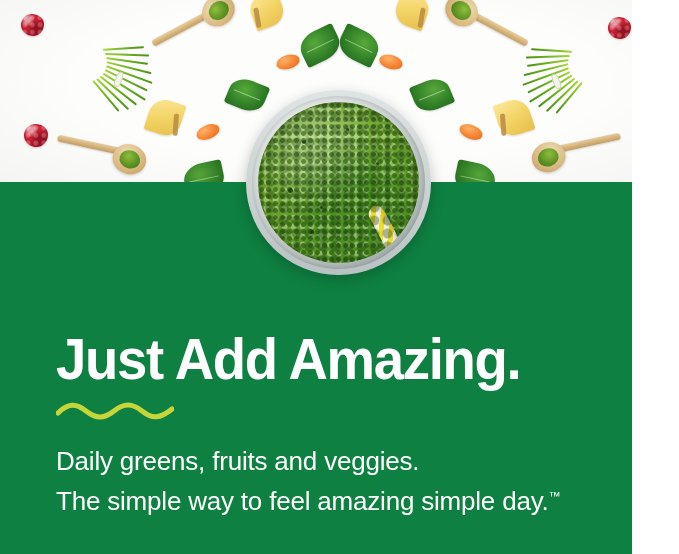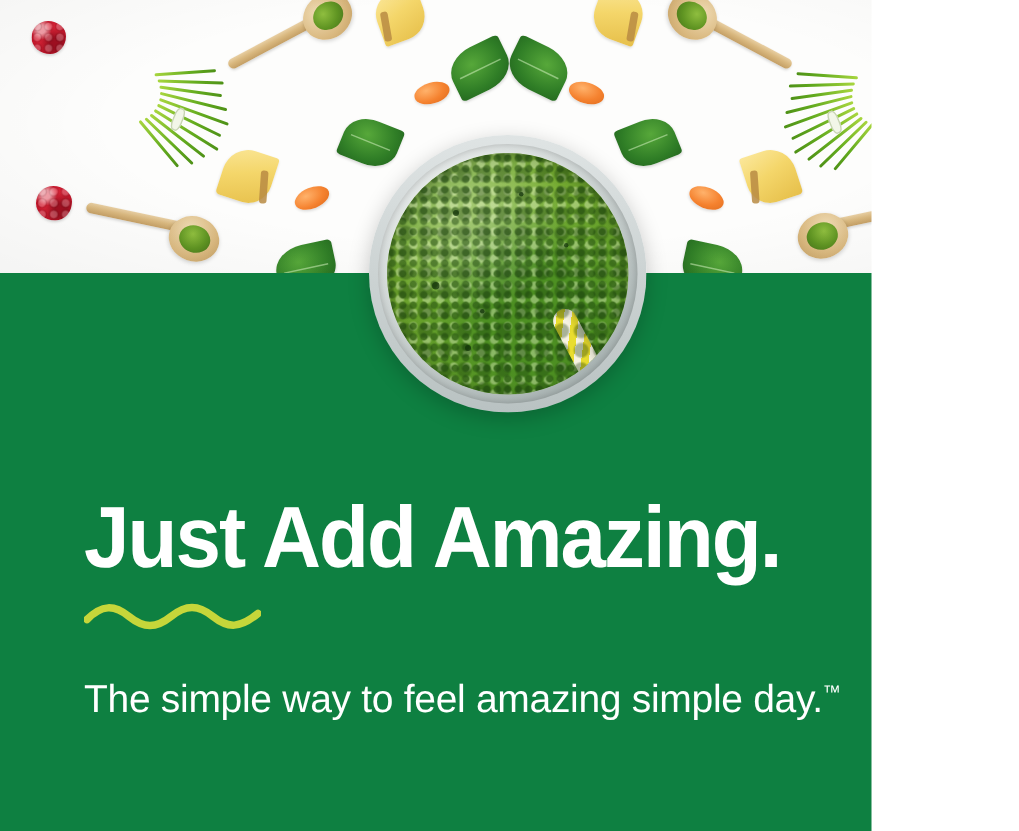--- a/index.html
+++ b/index.html
@@ -1,19 +1,19 @@
 <!DOCTYPE html>
 <html><head>
 <meta charset="utf-8">
 <style>
   html,body{margin:0;padding:0;background:#ffffff;}
   body{font-family:"Liberation Sans", sans-serif;-webkit-font-smoothing:antialiased;}
 
   #ad-banner{
-    position:relative;width:581px;height:554px;overflow:hidden;
+    position:relative;width:632px;height:554px;overflow:hidden;
     background:#ffffff;
   }
 
   
   #photo-area{
     position:absolute;left:0;top:0;width:679px;height:182px;
     background:#fdfdfc;overflow:hidden;
   }
   
   #photo-area:after{
@@ -262,16 +262,17 @@
     </div>
   </div>
 
   <div id="headline">Just Add Amazing.</div>
 
   <svg id="squiggle" viewBox="0 0 118 20" preserveAspectRatio="none">
     <path d="M2,13 C12,3 20,3 30,11 C40,19 48,19 58,11 C68,3 76,3 86,11 C96,19 104,19 116,9" fill="none" stroke="#c6d63a" stroke-width="5" stroke-linecap="round"></path>
   </svg>
 
   <div id="subhead">
+    <span class="line">Daily greens, fruits and veggies.</span>
     <span class="line"><span>The simple way to feel amazing simple day.</span><span class="tm">™</span></span>
   </div>
 
 </div>
 
 </body></html>

